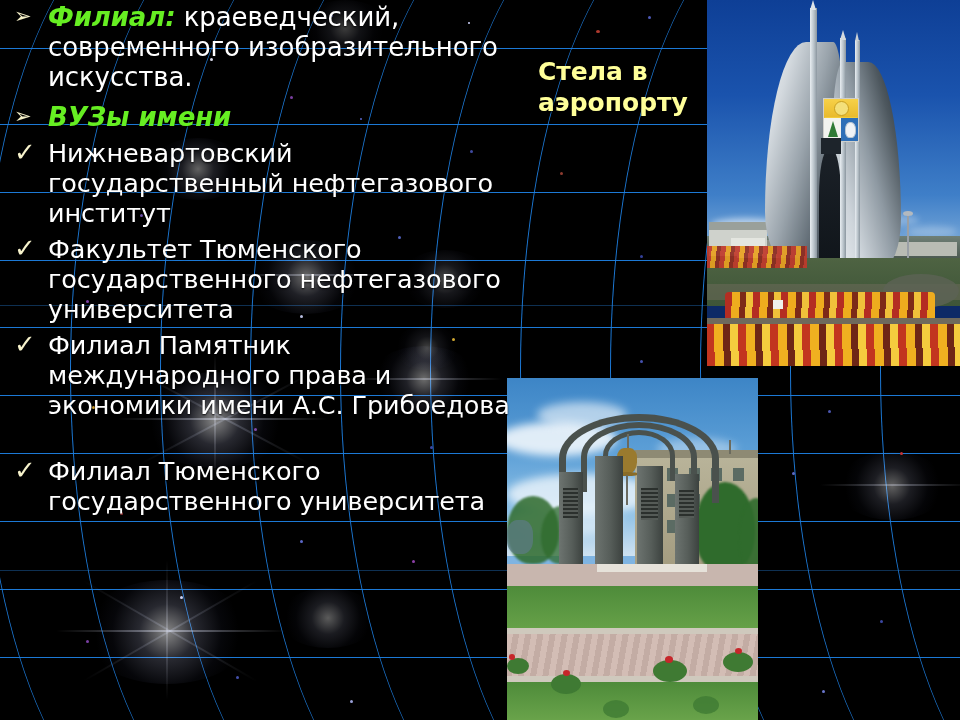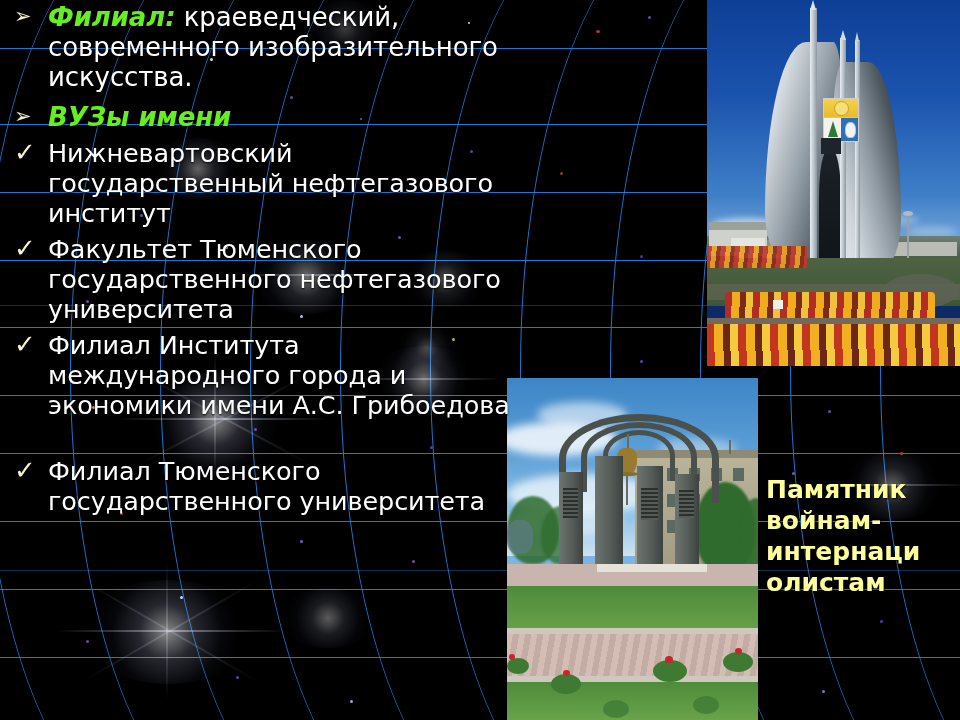--- a/index.html
+++ b/index.html
@@ -250,20 +250,21 @@
          background:repeating-linear-gradient(96deg,#c0392b 0 5px,#e8a020 5px 10px,#8e2b20 10px 14px);opacity:.92"></div>
     <div class="flowerbed" style="left:18px;top:292px;width:210px;height:36px;
          background:repeating-linear-gradient(92deg,#b42d22 0 7px,#eeac1e 7px 15px,#7d2a18 15px 21px,#f0c13a 21px 28px);
          border-radius:4px"></div>
     <div class="flowerbed" style="left:0;top:322px;width:253px;height:44px;
          background:repeating-linear-gradient(88deg,#c2351f 0 8px,#f0b020 8px 17px,#6e2616 17px 24px,#f5cb3e 24px 32px)"></div>
     <div style="position:absolute;left:0;top:318px;width:253px;height:6px;background:#6f6a5c"></div>
     <div style="position:absolute;left:66px;top:300px;width:10px;height:9px;background:#eef0ea"></div>
   </div>
 
+  <div class="caption" id="caption-stele" style="left:538px;top:56px;width:172px;">Стела в аэропорту</div>
 
   <div class="photo" id="photo-memorial">
     <div class="m-sky"></div>
     <div class="m-cloud" style="left:-10px;top:44px;width:120px;height:34px"></div>
     <div class="m-cloud" style="left:30px;top:24px;width:90px;height:26px;opacity:.7"></div>
     <div class="m-cloud" style="left:0px;top:96px;width:150px;height:40px;opacity:.85"></div>
     <div class="m-cloud" style="left:4px;top:128px;width:110px;height:30px;opacity:.6"></div>
     <div class="m-cloud" style="left:150px;top:60px;width:80px;height:22px;opacity:.45"></div>
 
     <div class="bldg" style="left:128px;top:76px;width:128px;height:114px"></div>
@@ -327,21 +328,20 @@
     <div class="shrub" style="left:146px;top:282px;width:34px;height:22px"></div>
     <div class="redflower" style="left:158px;top:278px;width:8px;height:7px"></div>
     <div class="shrub" style="left:216px;top:274px;width:30px;height:20px"></div>
     <div class="redflower" style="left:228px;top:270px;width:7px;height:6px"></div>
     <div class="shrub" style="left:0px;top:280px;width:22px;height:16px"></div>
     <div class="redflower" style="left:2px;top:276px;width:6px;height:6px"></div>
     <div class="shrub" style="left:96px;top:322px;width:26px;height:18px;opacity:.8"></div>
     <div class="shrub" style="left:186px;top:318px;width:26px;height:18px;opacity:.8"></div>
   </div>
 
-  <div class="caption" id="caption-memorial" style="left:766px;top:474px;width:186px;">Памятник войнам-интернаци олистам</div>
 
   <div id="content">
 
     <div class="li" style="left:0;top:2px;width:530px;">
       <span class="marker arrow">➢</span>
       <span class="txt big"><span class="hl">Филиал:</span><span> краеведческий, современного изобразительного искусства.</span></span>
     </div>
 
     <div class="li" style="left:0;top:102px;width:530px;">
       <span class="marker arrow">➢</span>
@@ -353,21 +353,21 @@
       <span class="txt">Нижневартовский государственный нефтегазового институт</span>
     </div>
 
     <div class="li" style="left:0;top:234px;width:530px;">
       <span class="marker check">✓</span>
       <span class="txt">Факультет Тюменского государственного нефтегазового университета</span>
     </div>
 
     <div class="li" style="left:0;top:330px;width:530px;">
       <span class="marker check">✓</span>
-      <span class="txt">Филиал Института международного города и экономики имени А.С. Грибоедова</span>
+      <span class="txt">Филиал Памятник международного права и экономики имени А.С. Грибоедова</span>
     </div>
 
     <div class="li" style="left:0;top:456px;width:530px;">
       <span class="marker check">✓</span>
       <span class="txt">Филиал Тюменского государственного университета</span>
     </div>
 
   </div>
 
 </div>

